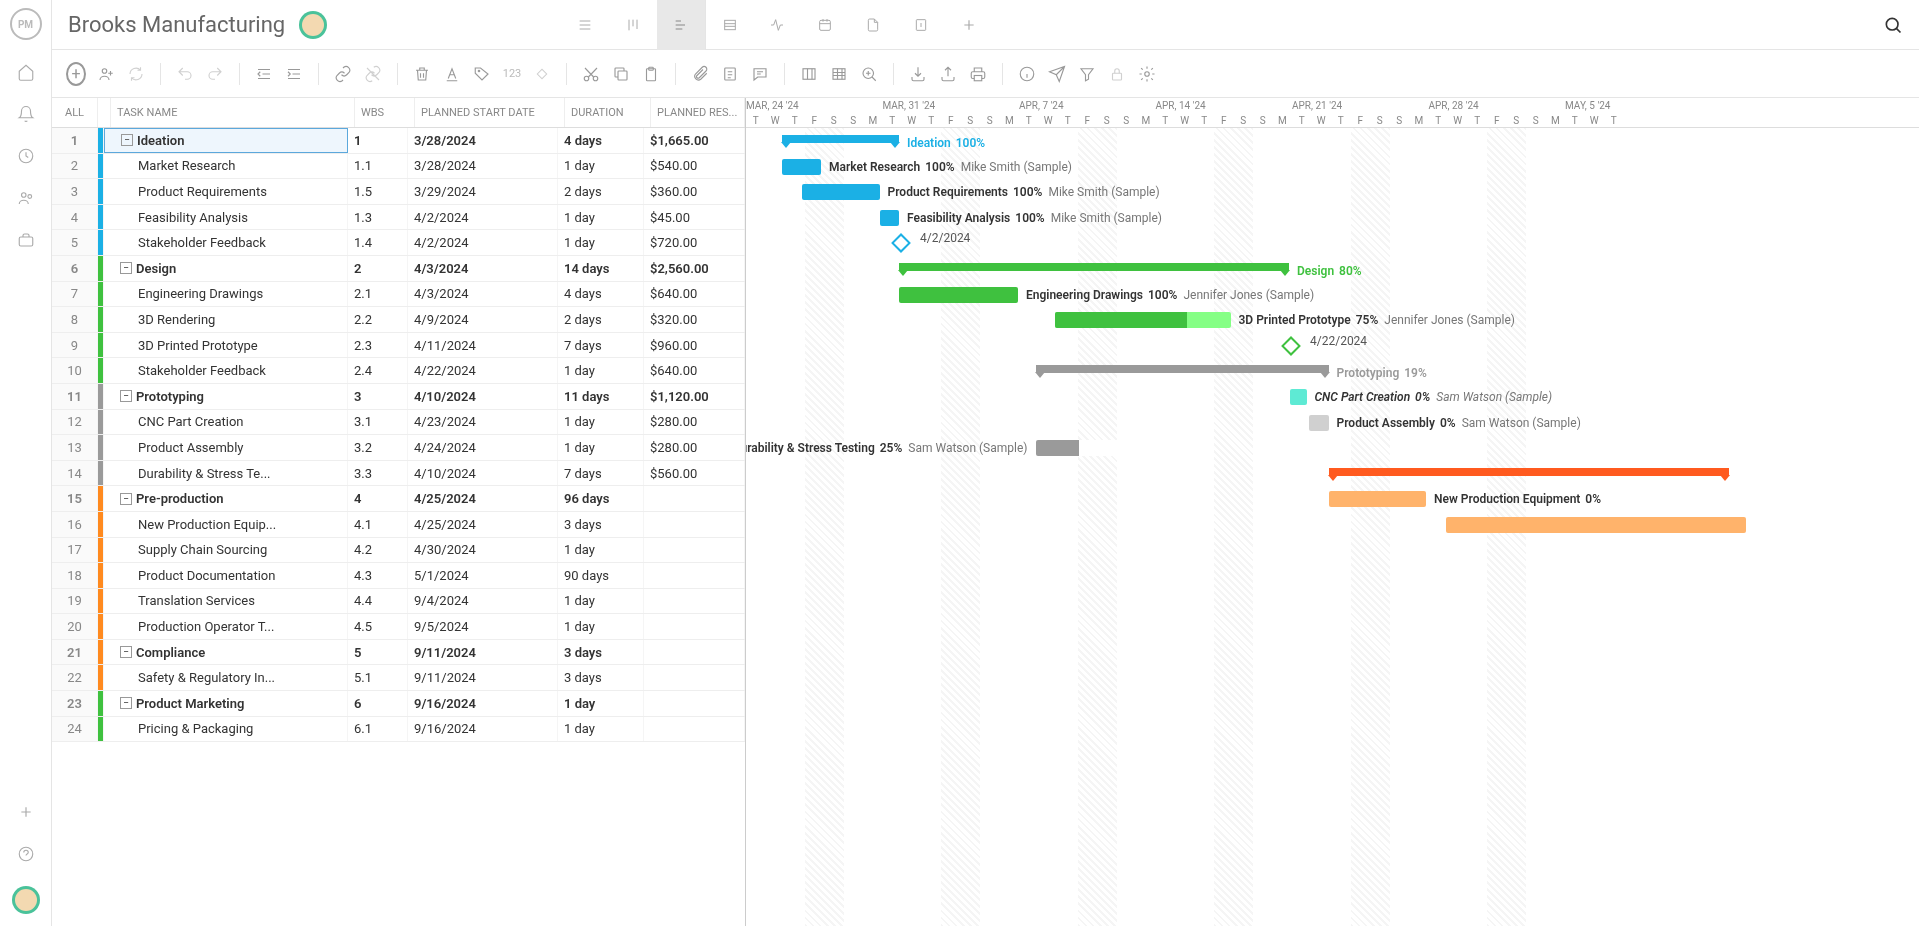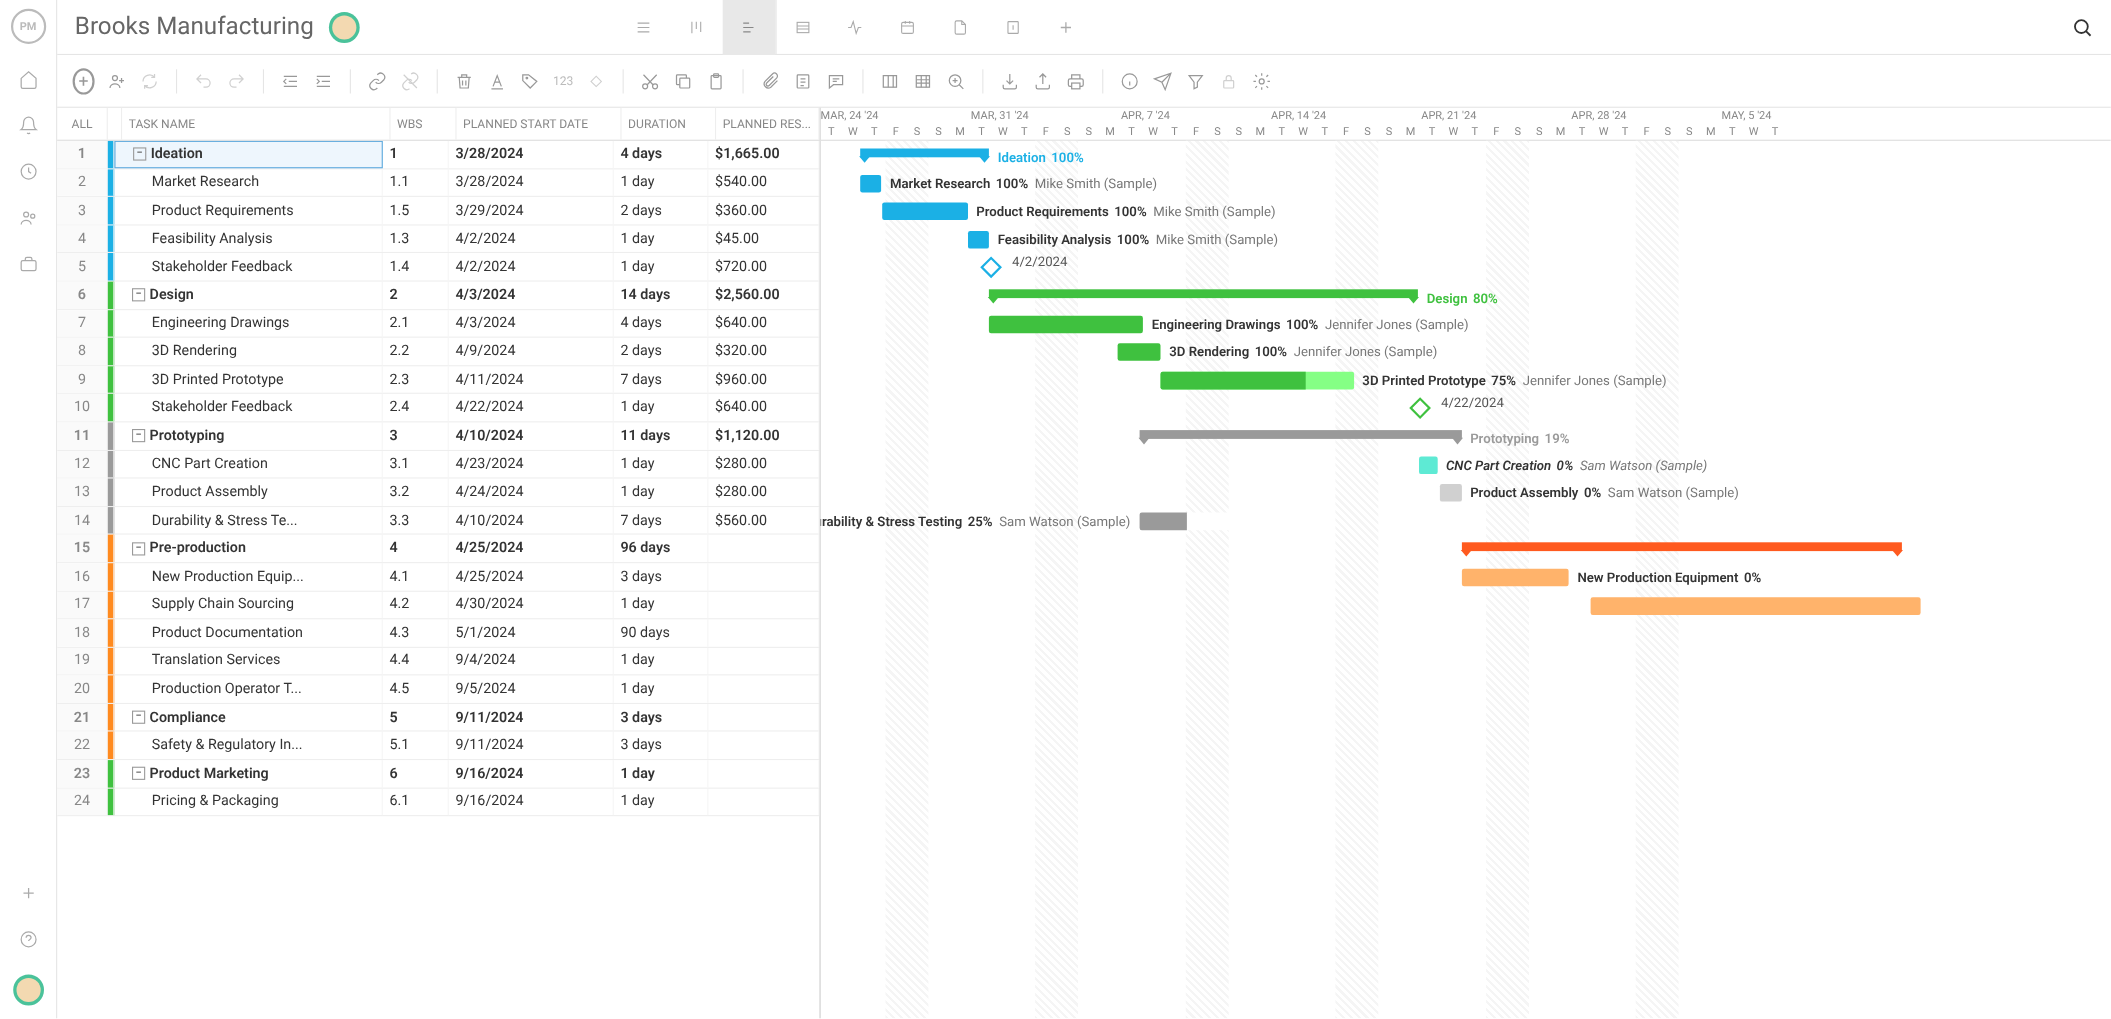--- a/index.html
+++ b/index.html
@@ -712,21 +712,21 @@
             <div class="weekend-bg" style="left: 331.5px; width: 39px;"></div>
             <div class="weekend-bg" style="left: 468px; width: 39px;"></div>
             <div class="weekend-bg" style="left: 604.5px; width: 39px;"></div>
             <div class="weekend-bg" style="left: 741px; width: 39px;"></div>
             <div class="gantt-row">
               <div class="bar bar-summary" style="left: 36px; width: 117px; background: rgb(27, 176, 229); color: rgb(27, 176, 229);">
                 <div class="bar-label"><span class="name">Ideation</span> <span class="pct">100%</span></div>
               </div>
             </div>
             <div class="gantt-row">
-              <div class="bar" style="left: 36px; width: 19px; background: rgb(27, 176, 229);">
+              <div class="bar" style="left: 36px; width: 39px; background: rgb(27, 176, 229);">
                 <div class="bar-label"><span class="name">Market Research</span><span class="pct"> 100%</span><span class="assignee">Mike Smith (Sample)</span></div>
               </div>
             </div>
             <div class="gantt-row">
               <div class="bar" style="left: 55.5px; width: 78px; background: rgb(27, 176, 229);">
                 <div class="bar-label"><span class="name">Product Requirements</span><span class="pct"> 100%</span><span class="assignee">Mike Smith (Sample)</span></div>
               </div>
             </div>
             <div class="gantt-row">
               <div class="bar" style="left: 133.5px; width: 19.5px; background: rgb(27, 176, 229);">
@@ -736,27 +736,22 @@
             <div class="gantt-row">
               <div class="milestone" style="left: 148px; background: rgb(255, 255, 255); border: 2px solid rgb(27, 176, 229);"></div>
               <div class="ms-label" style="left: 174px;">4/2/2024</div>
             </div>
             <div class="gantt-row">
               <div class="bar bar-summary" style="left: 153px; width: 390px; background: rgb(63, 193, 63); color: rgb(63, 193, 63);">
                 <div class="bar-label"><span class="name">Design</span> <span class="pct">80%</span></div>
               </div>
             </div>
             <div class="gantt-row">
-              <div class="bar" style="left: 153px; width: 140px; background: rgb(63, 193, 63);">
+              <div class="bar" style="left: 153px; width: 119px; background: rgb(63, 193, 63);">
                 <div class="bar-label"><span class="name">Engineering Drawings</span><span class="pct"> 100%</span><span class="assignee">Jennifer Jones (Sample)</span></div>
-              </div>
-            </div>
-            <div class="gantt-row">
-              <div class="bar" style="left: 270px; width: 39px; background: rgb(63, 193, 63);">
-                <div class="bar-label"><span class="name">3D Rendering</span><span class="pct"> 100%</span><span class="assignee">Jennifer Jones (Sample)</span></div>
               </div>
             </div>
             <div class="gantt-row">
               <div class="bar" style="left: 309px; width: 175.5px; background: rgb(133, 255, 133);">
                 <div class="bar-progress" style="width: 75%; background: rgb(63, 193, 63);"></div>
                 <div class="bar-label"><span class="name">3D Printed Prototype</span><span class="pct"> 75%</span><span class="assignee">Jennifer Jones (Sample)</span></div>
               </div>
             </div>
             <div class="gantt-row">
               <div class="milestone" style="left: 538px; background: rgb(255, 255, 255); border: 2px solid rgb(63, 193, 63);"></div>

